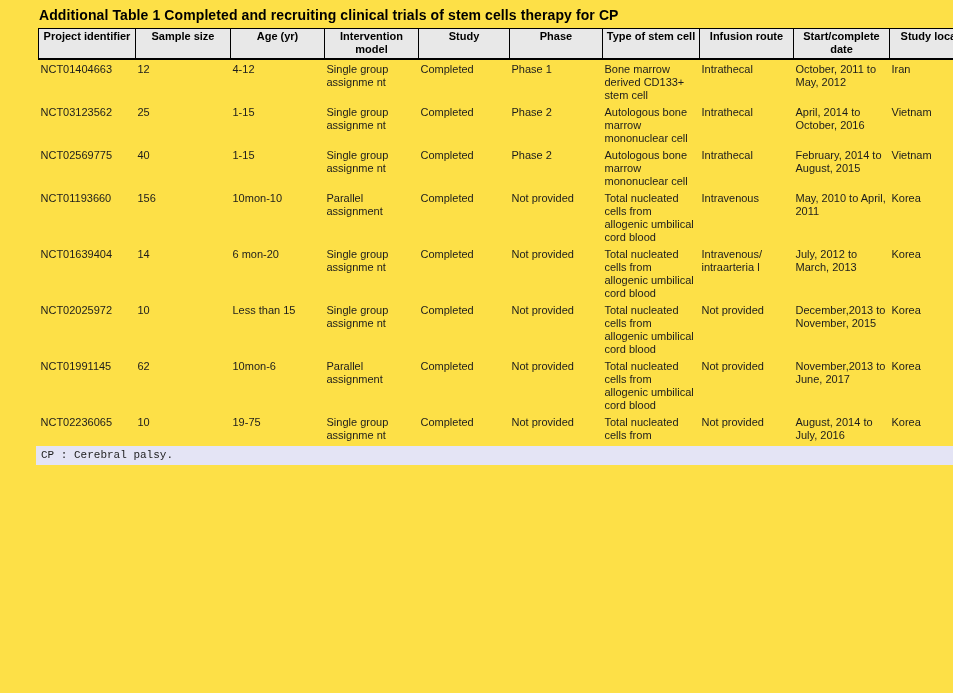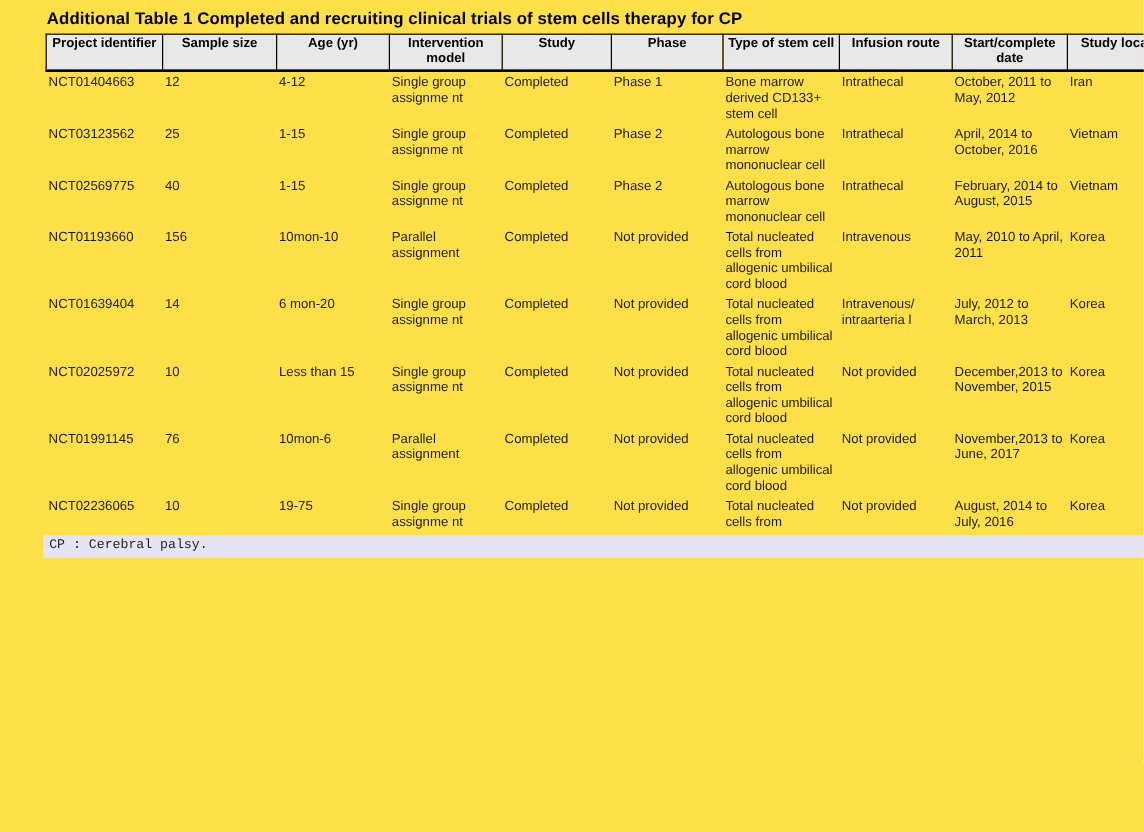--- a/index.html
+++ b/index.html
@@ -164,21 +164,21 @@
           <td>Single group assignme nt</td>
           <td>Completed</td>
           <td>Not provided</td>
           <td>Total nucleated cells from allogenic umbilical cord blood</td>
           <td>Not provided</td>
           <td>December,2013 to November, 2015</td>
           <td>Korea</td>
         </tr>
         <tr>
           <td>NCT01991145</td>
-          <td>76</td>
+          <td>62</td>
           <td>10mon-6</td>
           <td>Parallel assignment</td>
           <td>Completed</td>
           <td>Not provided</td>
           <td>Total nucleated cells from allogenic umbilical cord blood</td>
           <td>Not provided</td>
           <td>November,2013 to June, 2017</td>
           <td>Korea</td>
         </tr>
         <tr>

